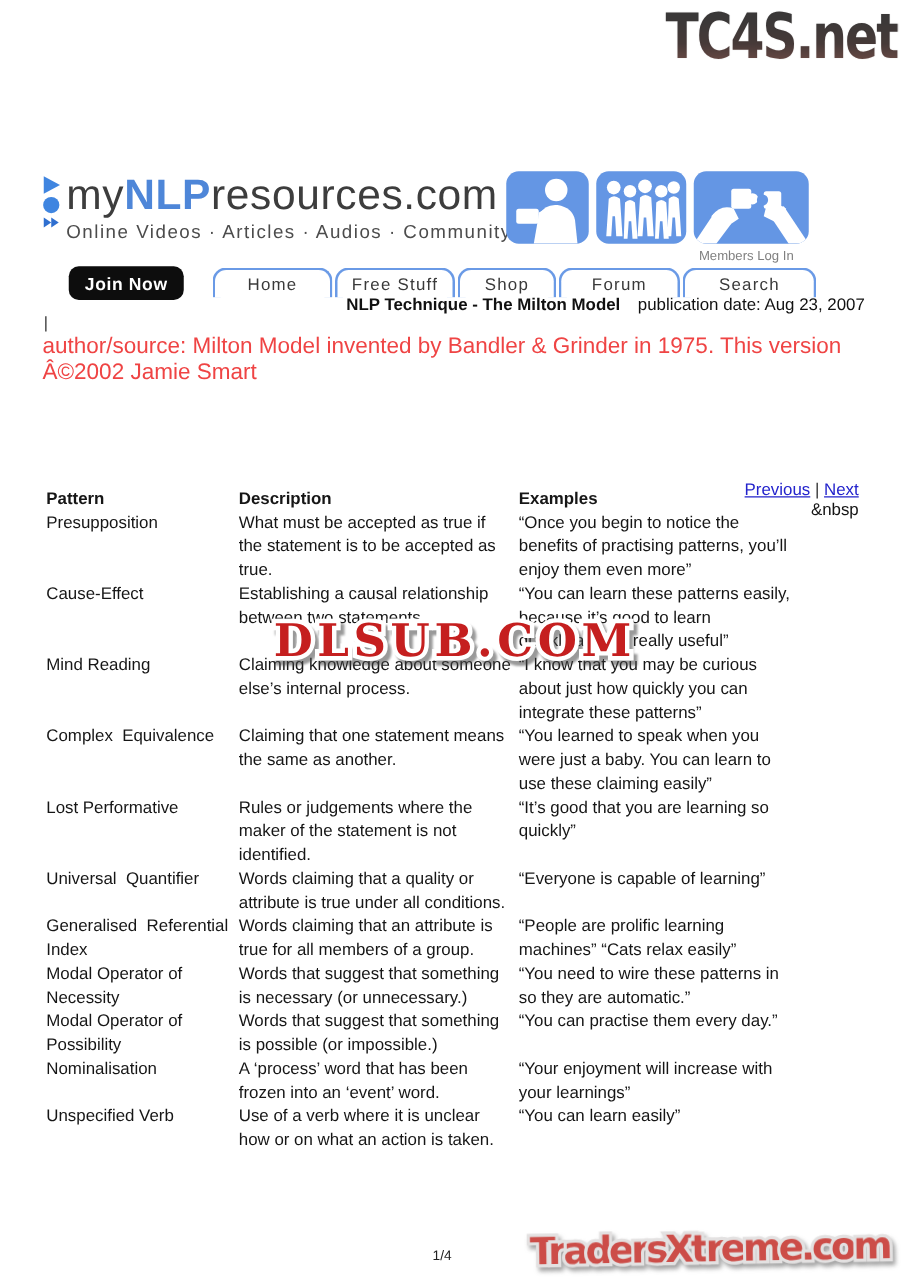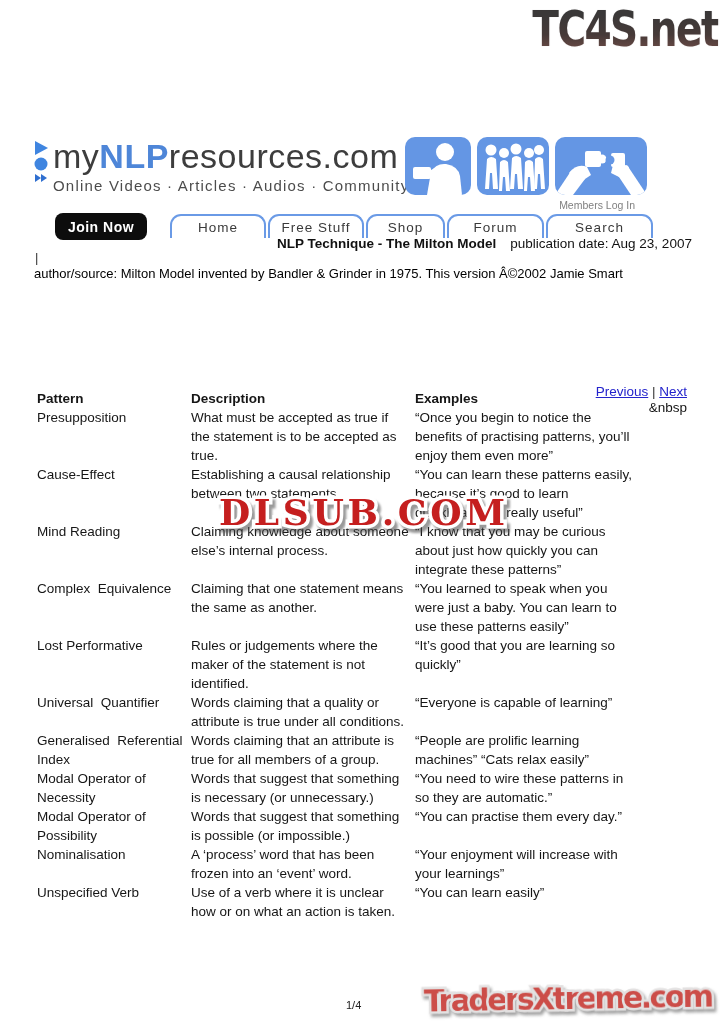--- a/index.html
+++ b/index.html
@@ -46,21 +46,21 @@
     border-radius:11px 11px 0 0; font-size:13.5px; color:#3a3a3a; letter-spacing:1px;
     display:flex; align-items:center; justify-content:center; cursor:pointer;
   }
   .tab.w1{width:96px}.tab.w2{width:96px}.tab.w3{width:79px}.tab.w4{width:97px}.tab.w5{width:107px}
 
   
   .title-line { position:absolute; left:265px; top:236px; font-size:13.5px; white-space:nowrap;padding-left:12px; }
   .title-line .t { font-weight:bold; color:#111; }
   .title-line .pd { margin-left:14px; color:#111; }
   .pipe { position:absolute; left:35px; top:250px; font-size:13px; color:#333; }
-  .author { position:absolute; left:34px; top:266px; font-size:13px; color:#000000; }
+  .author { position:absolute; left:34px; top:266px; font-size:18px; color:#ef4444; }
 
   
   .pager { position:absolute; right:37px; top:336px; text-align:right; font-size:13.5px; line-height:15.5px;margin-top:48px; }
   .pager a { color:#2323cc; text-decoration:underline; cursor:pointer; }
   .pager .sep { color:#333; white-space:pre; }
   .pager .nbsp { color:#141414; }
 
   
   .mtable {
     position:absolute; left:37px; top:389px; width:660px;
@@ -180,21 +180,21 @@
 else’s internal process.</div>
     <div>“I know that you may be curious
 about just how quickly you can
 integrate these patterns”</div>
 
     <div>Complex  Equivalence</div>
     <div>Claiming that one statement means
 the same as another.</div>
     <div>“You learned to speak when you
 were just a baby. You can learn to
-use these patterns easily”</div>
+use these claiming easily”</div>
 
     <div>Lost Performative</div>
     <div>Rules or judgements where the
 maker of the statement is not
 identified.</div>
     <div>“It’s good that you are learning so
 quickly”</div>
 
     <div>Universal  Quantifier</div>
     <div>Words claiming that a quality or

